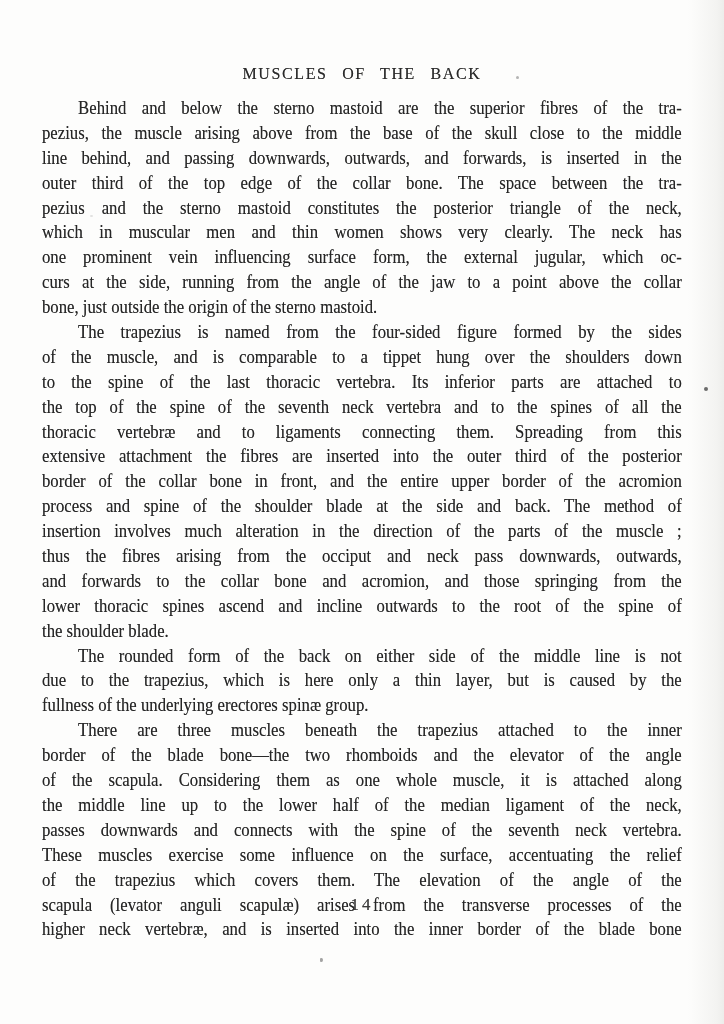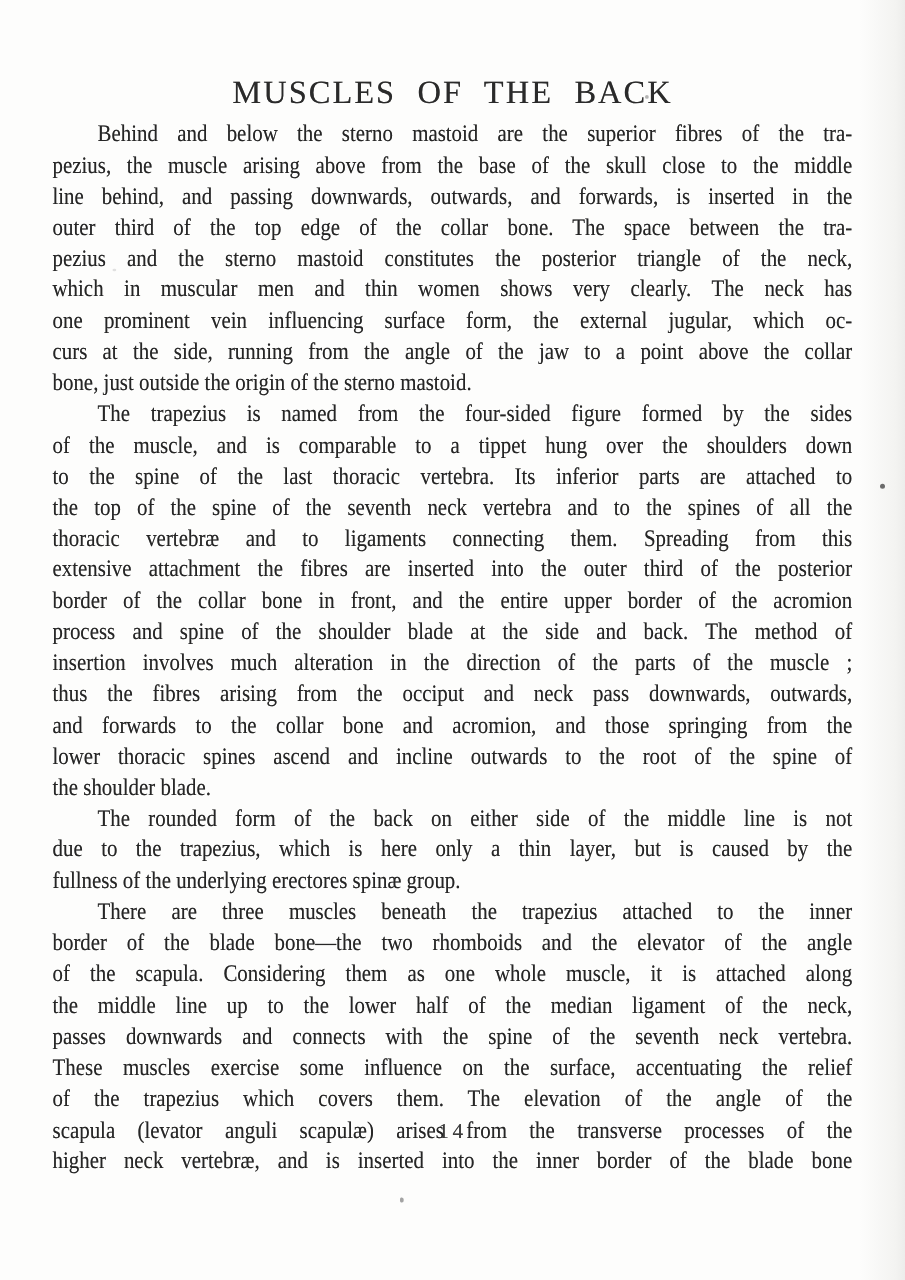--- a/index.html
+++ b/index.html
@@ -16,21 +16,21 @@
     font-family: "Liberation Serif", serif;
     color: #262626;
     overflow: hidden;
   }
   .title {
     position: absolute;
     top: 61px;
     left: 0;
     width: 100%;
     text-align: center;
-    font-size: 26px;
+    font-size: 16px;
     line-height: 26px;
     letter-spacing: 1.6px;
     word-spacing: 9px;
     color: #2a2a2a;
     text-shadow: 0 0 0.5px rgba(42,42,42,0.55);
   }
   .body-text {
     position: absolute;
     top: 96px;
     left: 42px;

